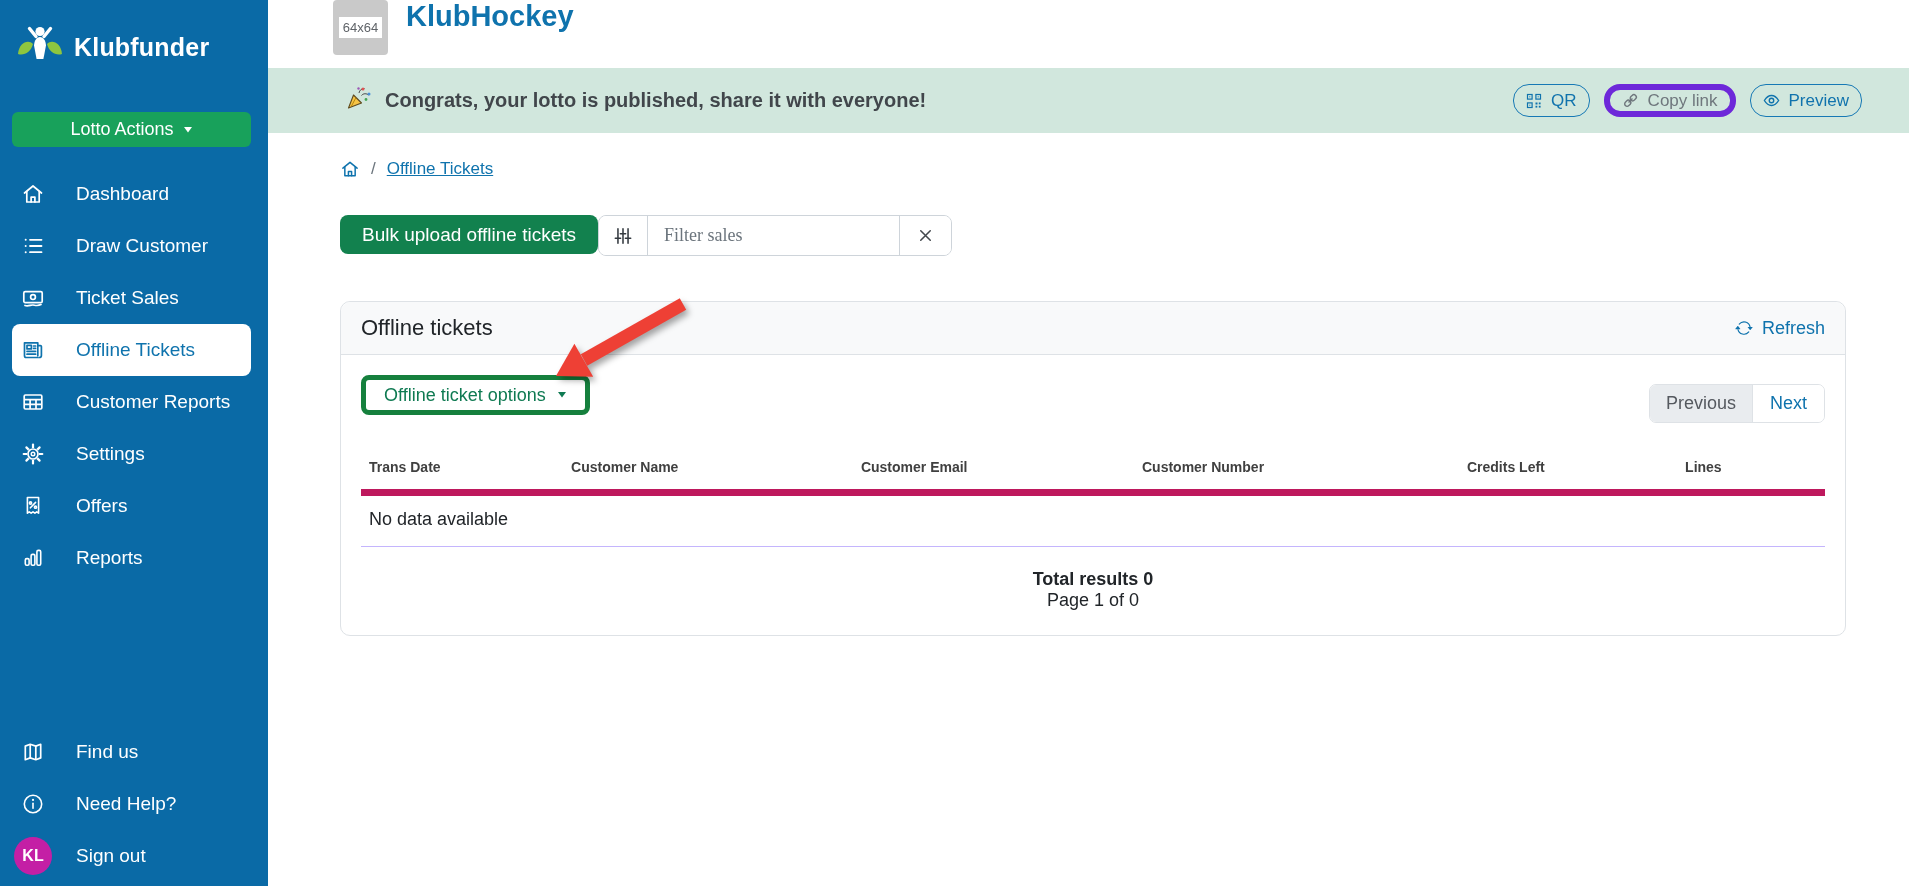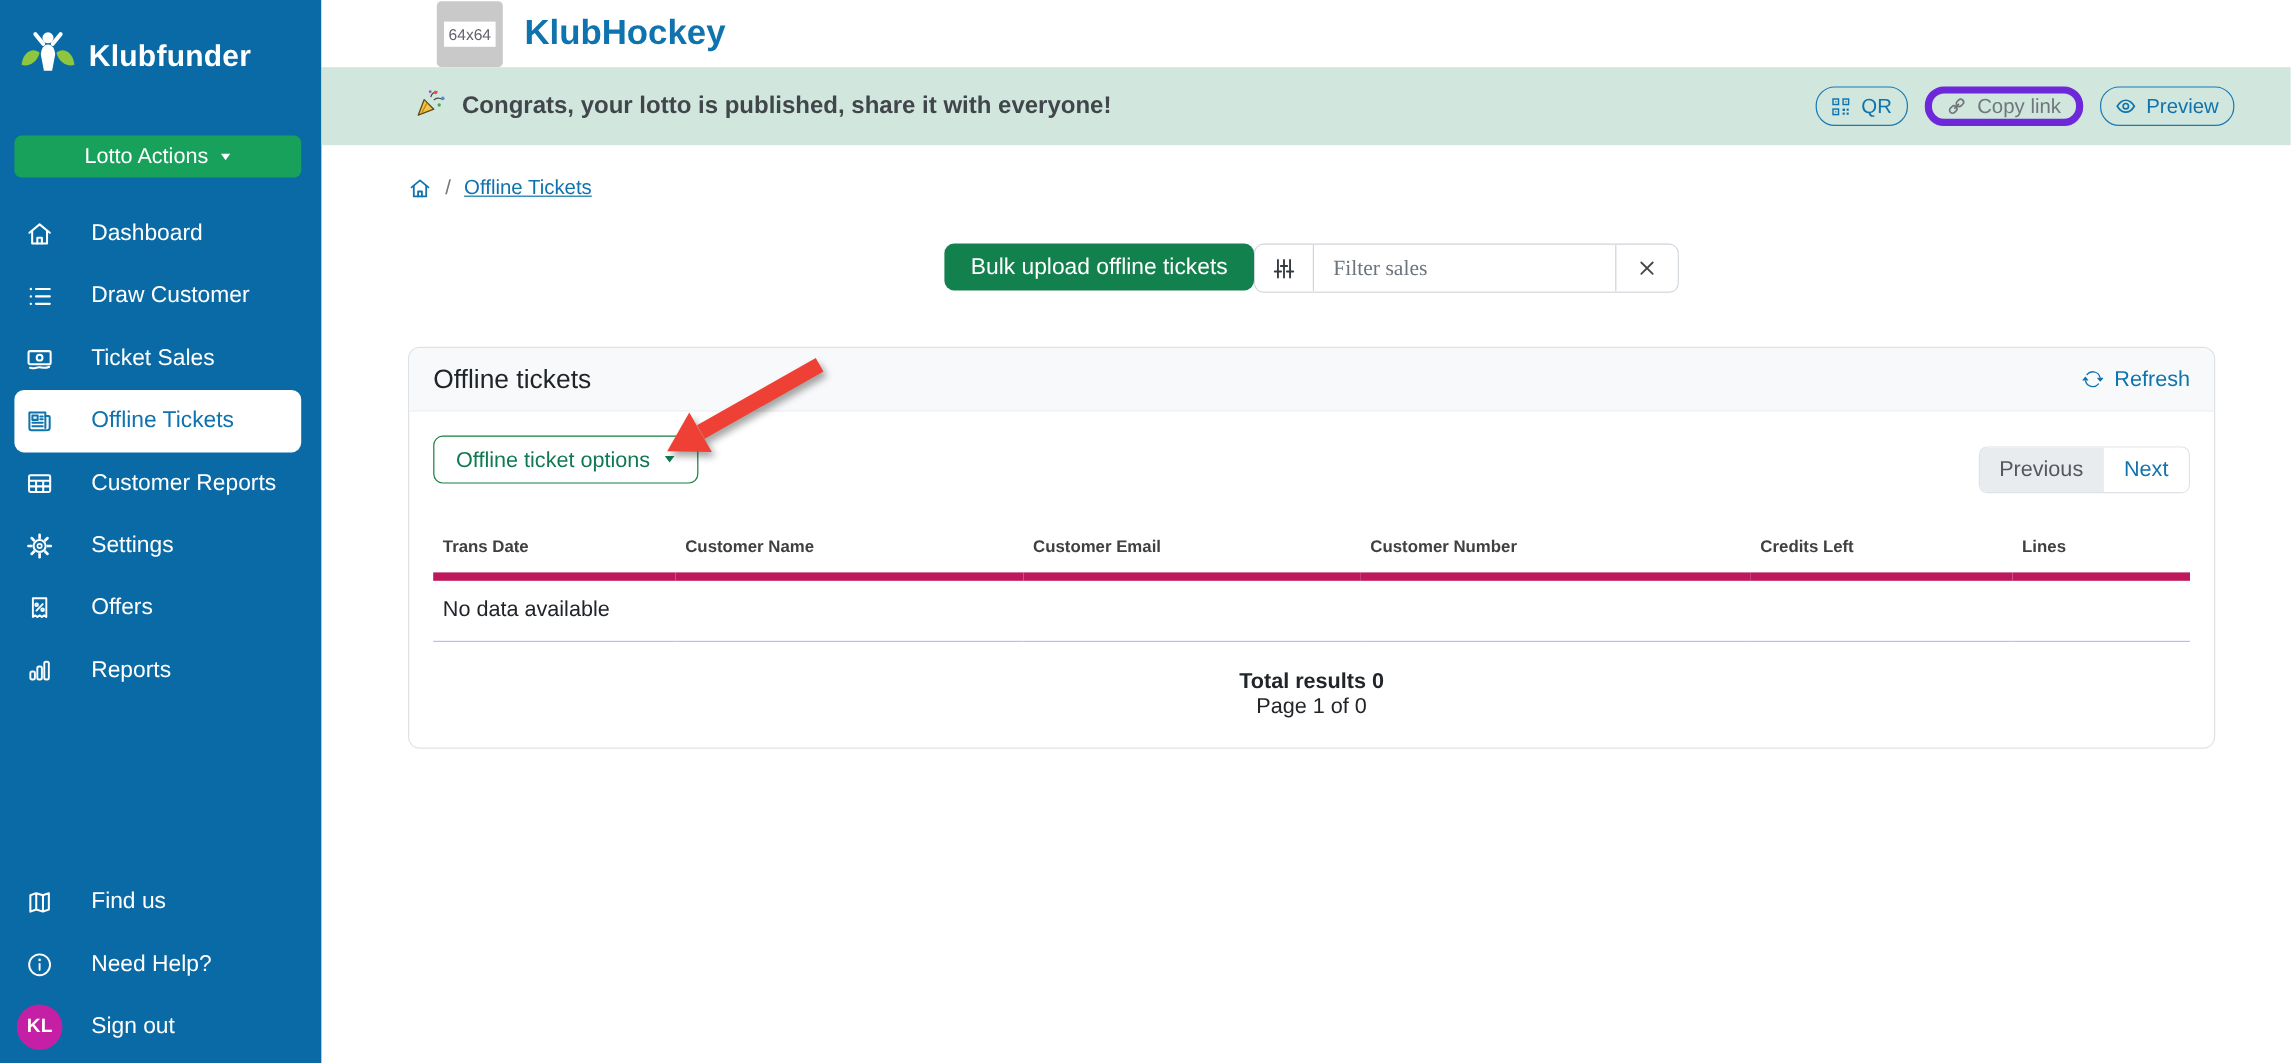--- a/index.html
+++ b/index.html
@@ -25,62 +25,62 @@
   .nav-item .ico { width:24px; height:24px; display:flex; align-items:center; justify-content:center;
                    margin-right:21px; flex:none; }
   .nav-item.active { background:#fff; color:#0f73ad; font-weight:500; }
   .sidebar-footer { margin-top:auto; padding-bottom:4px; }
   .avatar { width:38px; height:38px; border-radius:50%; background:#c41fa5; color:#fff;
             display:flex; align-items:center; justify-content:center; font-size:16px; font-weight:bold;
             margin:0 14px 0 -7px; flex:none; }
 
   
   .main { flex:1; display:flex; flex-direction:column; height:886px; position:relative; background:#fff; }
-  .topbar { height:56px; display:flex; align-items:center; padding-left:96px; background:#fff; }
+  .topbar { height:68px; display:flex; padding-left:65px; background:#fff; }
   .logo-box { width:55px; height:55px; background:#c9c9c9; border-radius:4px; display:flex;
               align-items:center; justify-content:center; }
   .logo-chip { background:#fff; color:#5f6368; font-size:13px; padding:3px 4px; }
   .club-name { margin-left:18px; font-size:29px; font-weight:bold; color:#0f73ad; }
 
   .banner { height:65px; background:#d1e7dd; display:flex; align-items:center; padding:0 47px 0 78px; }
   .banner-msg { display:flex; align-items:center; gap:13px; font-size:20px; font-weight:600; color:#41464b; }
   .banner-actions { margin-left:auto; display:flex; gap:14px; }
   .btn-outline { display:flex; align-items:center; gap:9px; height:33px; padding:0 12px; border-radius:16px;
                  background:transparent; font-size:17px; cursor:pointer; font-family:inherit; }
   .btn-blue { border:1px solid #1779b5; color:#1073ad; }
   .btn-gray { border:6px solid #6d28d9; color:#6f777d; }
 
   .content { padding:0 63px 0 72px; flex:1; }
   .breadcrumb { margin-top:26px; display:flex; align-items:center; gap:11px; font-size:17px; }
   .breadcrumb .home { color:#0f73ad; display:flex; cursor:pointer; }
   .breadcrumb .sep { color:#6c757d; }
   .breadcrumb a { color:#0f73ad; cursor:pointer; }
 
-  .toolbar-row { margin-top:36px; display:flex; justify-content:center; align-items:flex-start; }
+  .toolbar-row { margin-top:36px; display:flex; justify-content:flex-start; align-items:flex-start; }
   .bulk-btn { background:#12814e; color:#fff; border:none; border-radius:8px; height:39px; padding:0 22px;
               font-size:19px; font-weight:500; cursor:pointer; font-family:inherit; }
   .filter-group { display:flex; width:354px; height:41px; border:1px solid #ced4da; border-radius:8px;
                   overflow:hidden; background:#fff; }
   .filter-icon-btn { width:49px; border:none; border-right:1px solid #ced4da; background:#fff; color:#343a40;
                      display:flex; align-items:center; justify-content:center; cursor:pointer; }
   .filter-input { flex:1; border:none; outline:none; padding:0 16px; font-size:18px; color:#ef4444;
                   font-family:Liberation Serif, serif; min-width:0; }
   .filter-input::placeholder { color:#6c757d; }
   .filter-clear-btn { width:52px; border:none; border-left:1px solid #ced4da; background:#fff; color:#43484d;
                       display:flex; align-items:center; justify-content:center; cursor:pointer; }
 
   .card { margin-top:45px; border:1px solid #dee2e6; border-radius:10px; background:#fff; }
   .card-header { height:53px; background:#f8f9fa; border-bottom:1px solid #dee2e6;
                  border-radius:10px 10px 0 0; display:flex; align-items:center; padding:0 20px; }
   .card-title { font-size:22px; font-weight:500; color:#212529; }
   .refresh-link { margin-left:auto; color:#0f73ad; font-size:18px; display:flex; align-items:center; gap:9px;
                   cursor:pointer; }
   .card-body { padding:20px 20px 24px; }
   .options-row { display:flex; justify-content:space-between; align-items:flex-start; }
-  .options-btn { border:1px solid #15803d; color:#0f7a52; background:#fff; height:40px; border-radius:8px;
+  .options-btn { border:5px solid #15803d; color:#0f7a52; background:#fff; height:40px; border-radius:8px;
                  padding:0 18px; font-size:18px; display:flex; align-items:center; gap:11px; cursor:pointer;
                  font-family:inherit; }
   .pager { display:flex; border:1px solid #dee2e6; border-radius:7px; overflow:hidden; height:39px;
            margin-top:9px; }
   .pager .prev { background:#e9ecef; color:#55595f; padding:0 16px; font-size:18px; display:flex;
                  align-items:center; border:none; cursor:default; font-family:inherit; }
   .pager .next { background:#fff; color:#0f73ad; padding:0 17px; font-size:18px; display:flex;
                  align-items:center; border:none; border-left:1px solid #dee2e6; cursor:pointer;
                  font-family:inherit; }
 

